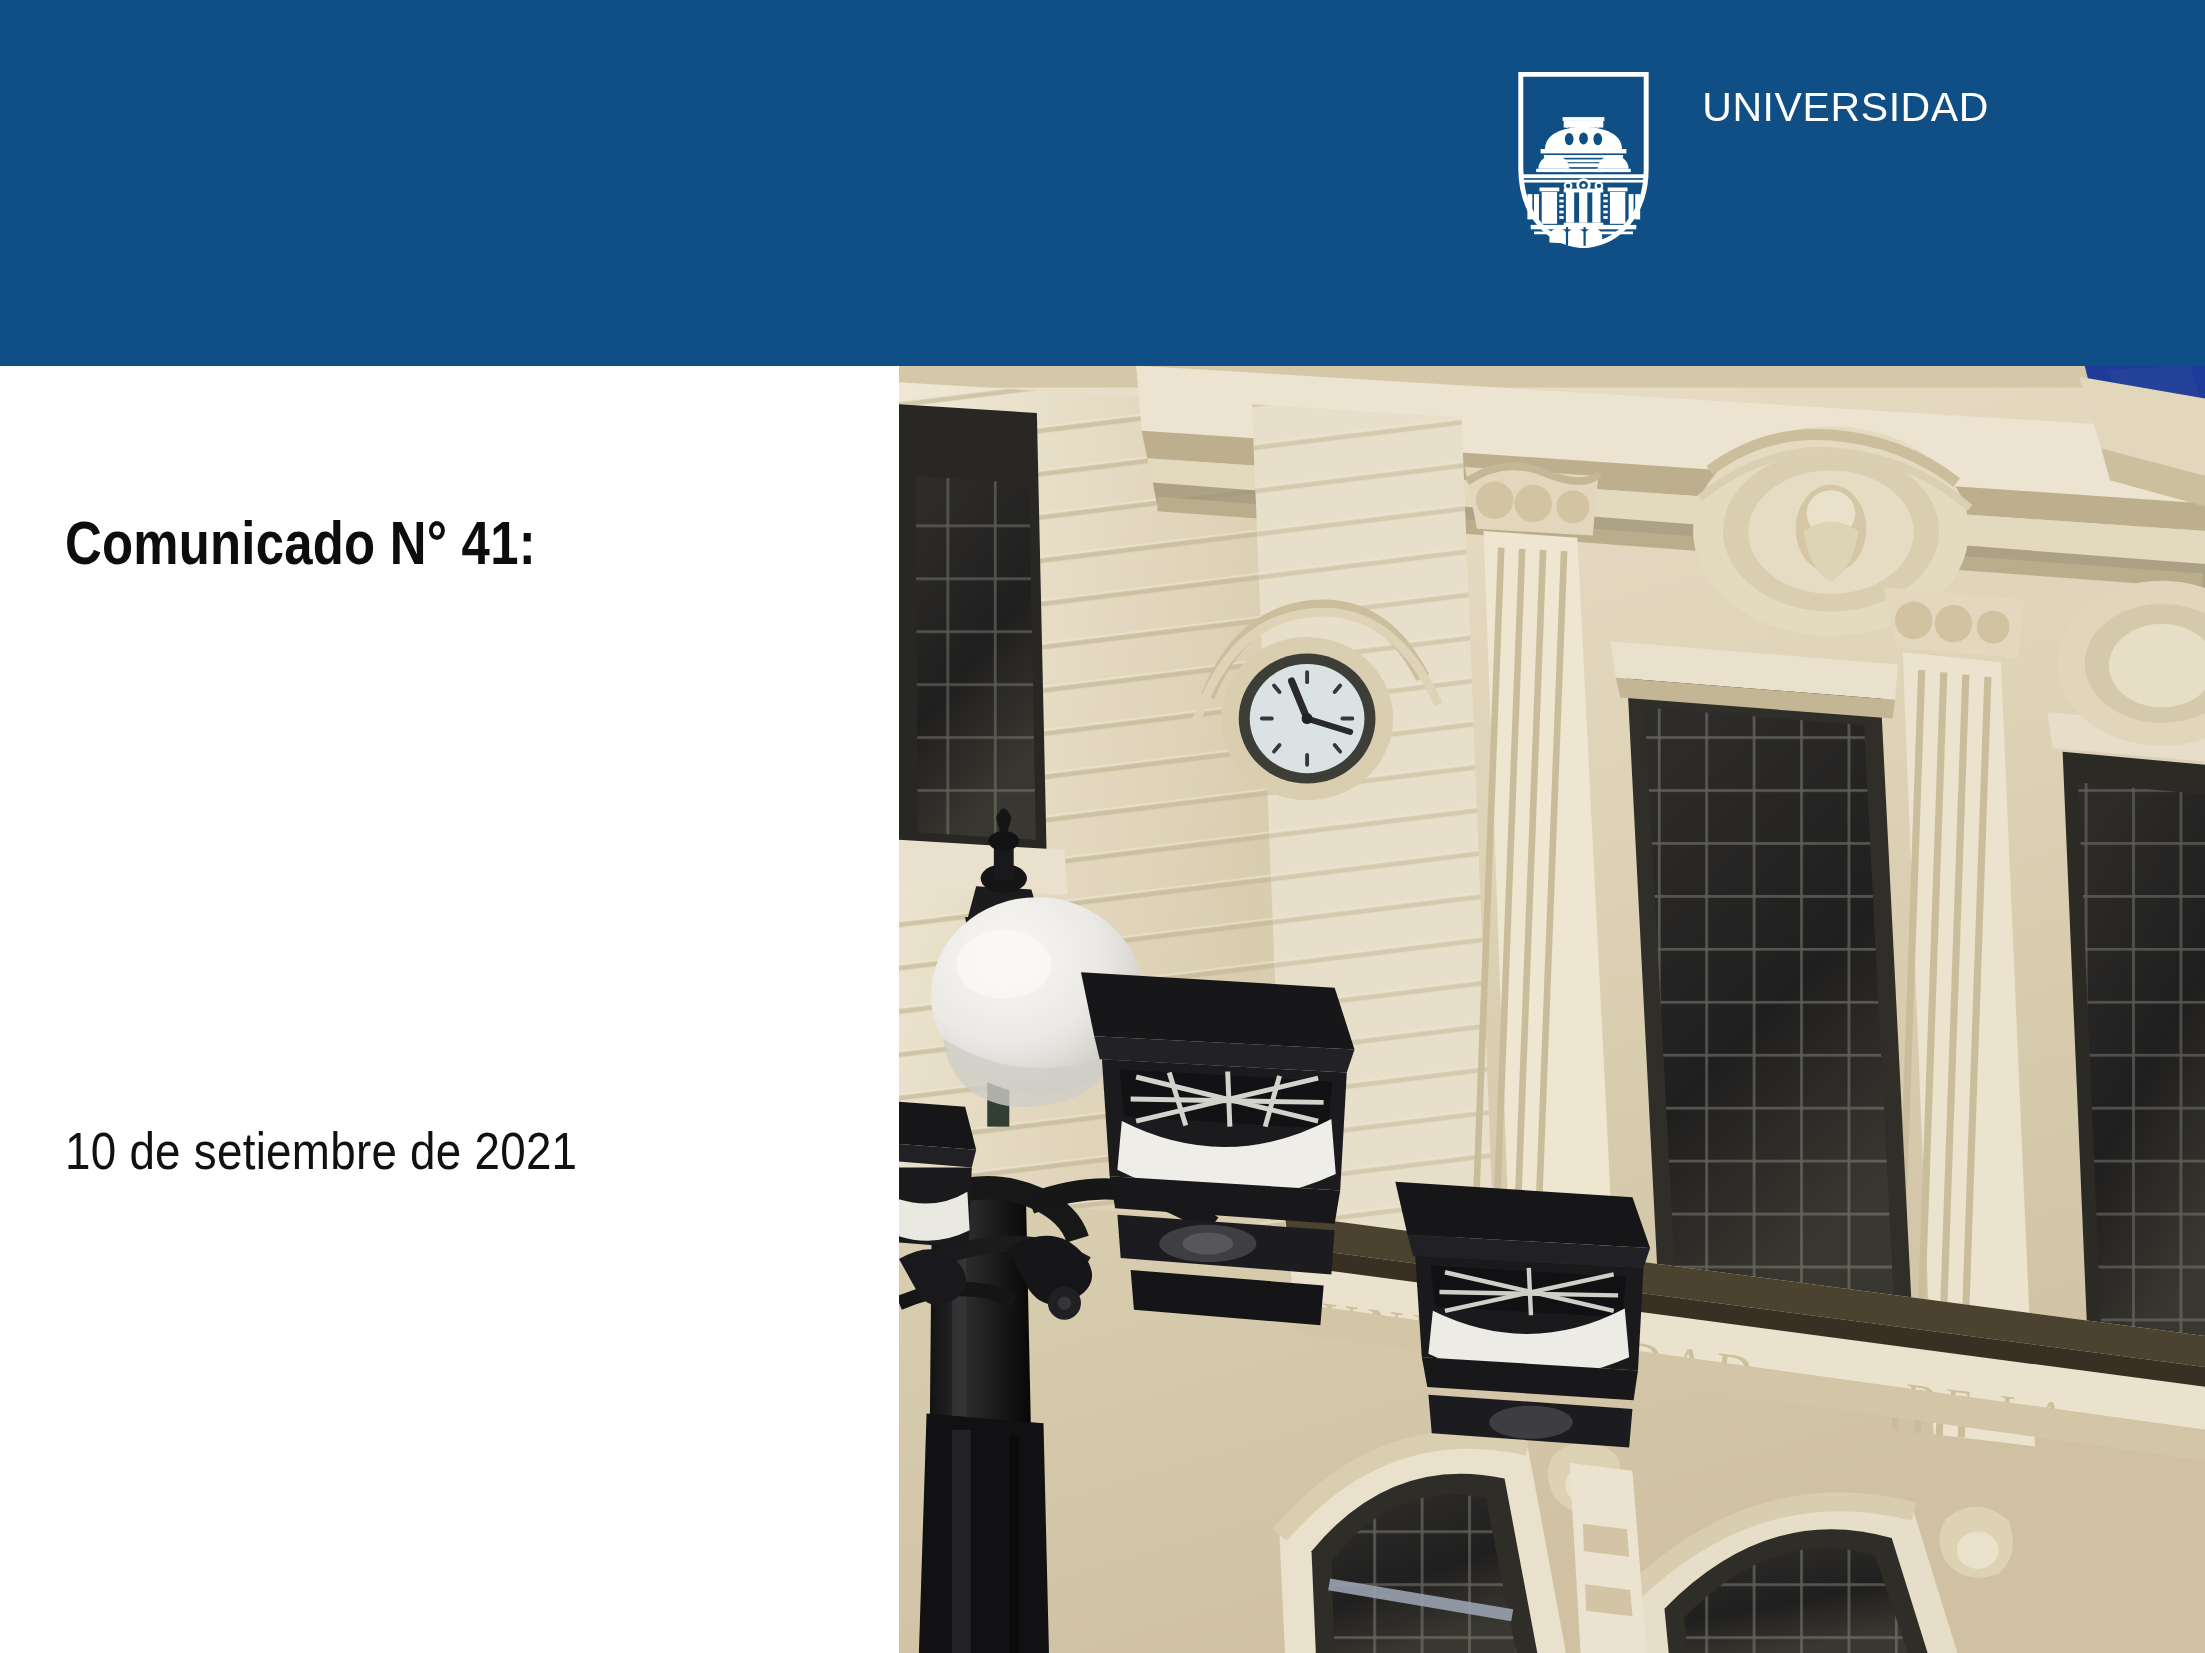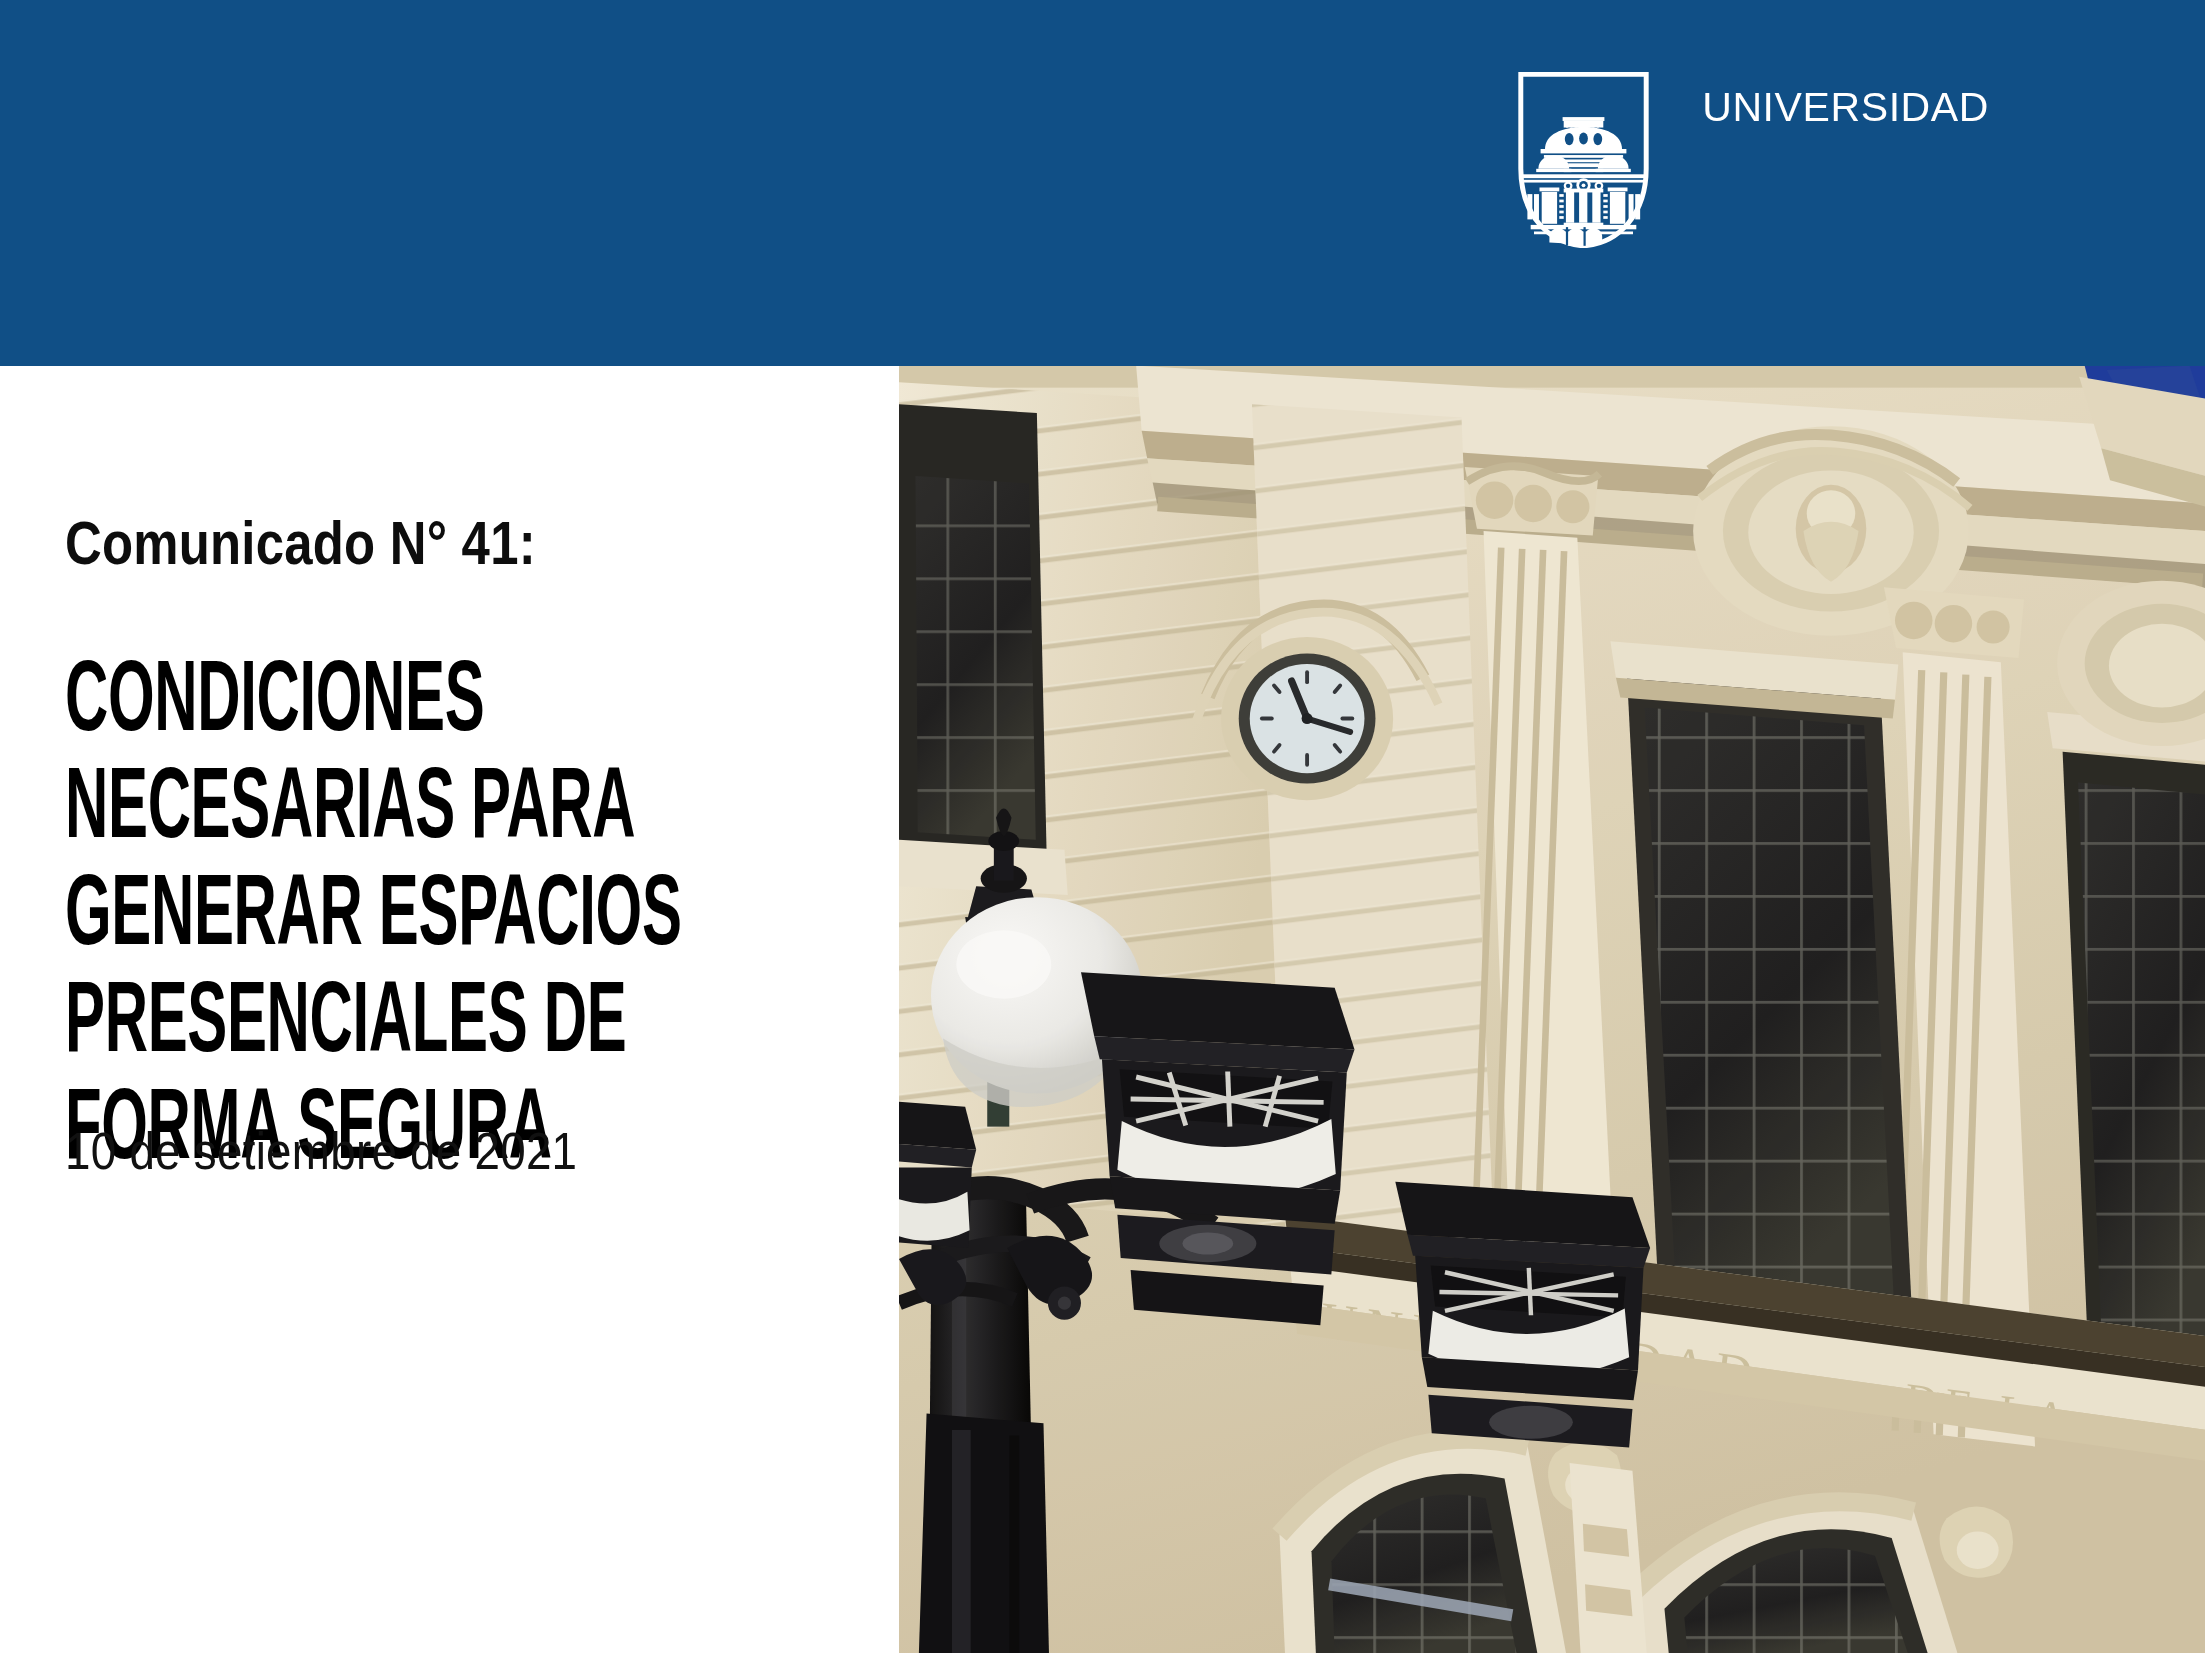--- a/index.html
+++ b/index.html
@@ -67,20 +67,21 @@
 
   
   #left-panel {
     position: absolute;
     left: 0;
     top: 366px;
     width: 899px;
     height: 1288px;
     background: #ffffff;
     z-index: 20;
+    text-align: center;
   }
 
   #kicker {
     position: absolute;
     left: 65px;
     top: 141px;
     font-family: "Liberation Sans", sans-serif;
     font-size: 62px;
     font-weight: 700;
     color: #0d0d0d;
@@ -434,27 +435,20 @@
       </g>
 
       <rect x="0" y="0" width="2370" height="2337" fill="#8a7850" opacity="0.05"></rect>
     </svg>
   </div>
 
   <div id="left-panel">
 
     <div id="kicker">Comunicado N° 41:</div>
 
-    <div id="headline">
-      <span class="hl-line">CONDICIONES</span>
-      <span class="hl-line">NECESARIAS PARA</span>
-      <span class="hl-line">GENERAR ESPACIOS</span>
-      <span class="hl-line">PRESENCIALES DE</span>
-      <span class="hl-line">FORMA SEGURA</span>
-    </div>
 
     <div id="date-line">10 de setiembre de 2021</div>
   </div>
 
   <div id="header-bar">
     <div id="brand-lockup">
 
       <svg id="brand-shield" viewBox="0 0 248 320">
 
         <path d="M10,4 L238,4 L238,176 C238,256 190,312 124,316 C58,312 10,256 10,176 Z" fill="none" stroke="#ffffff" stroke-width="9"></path>

